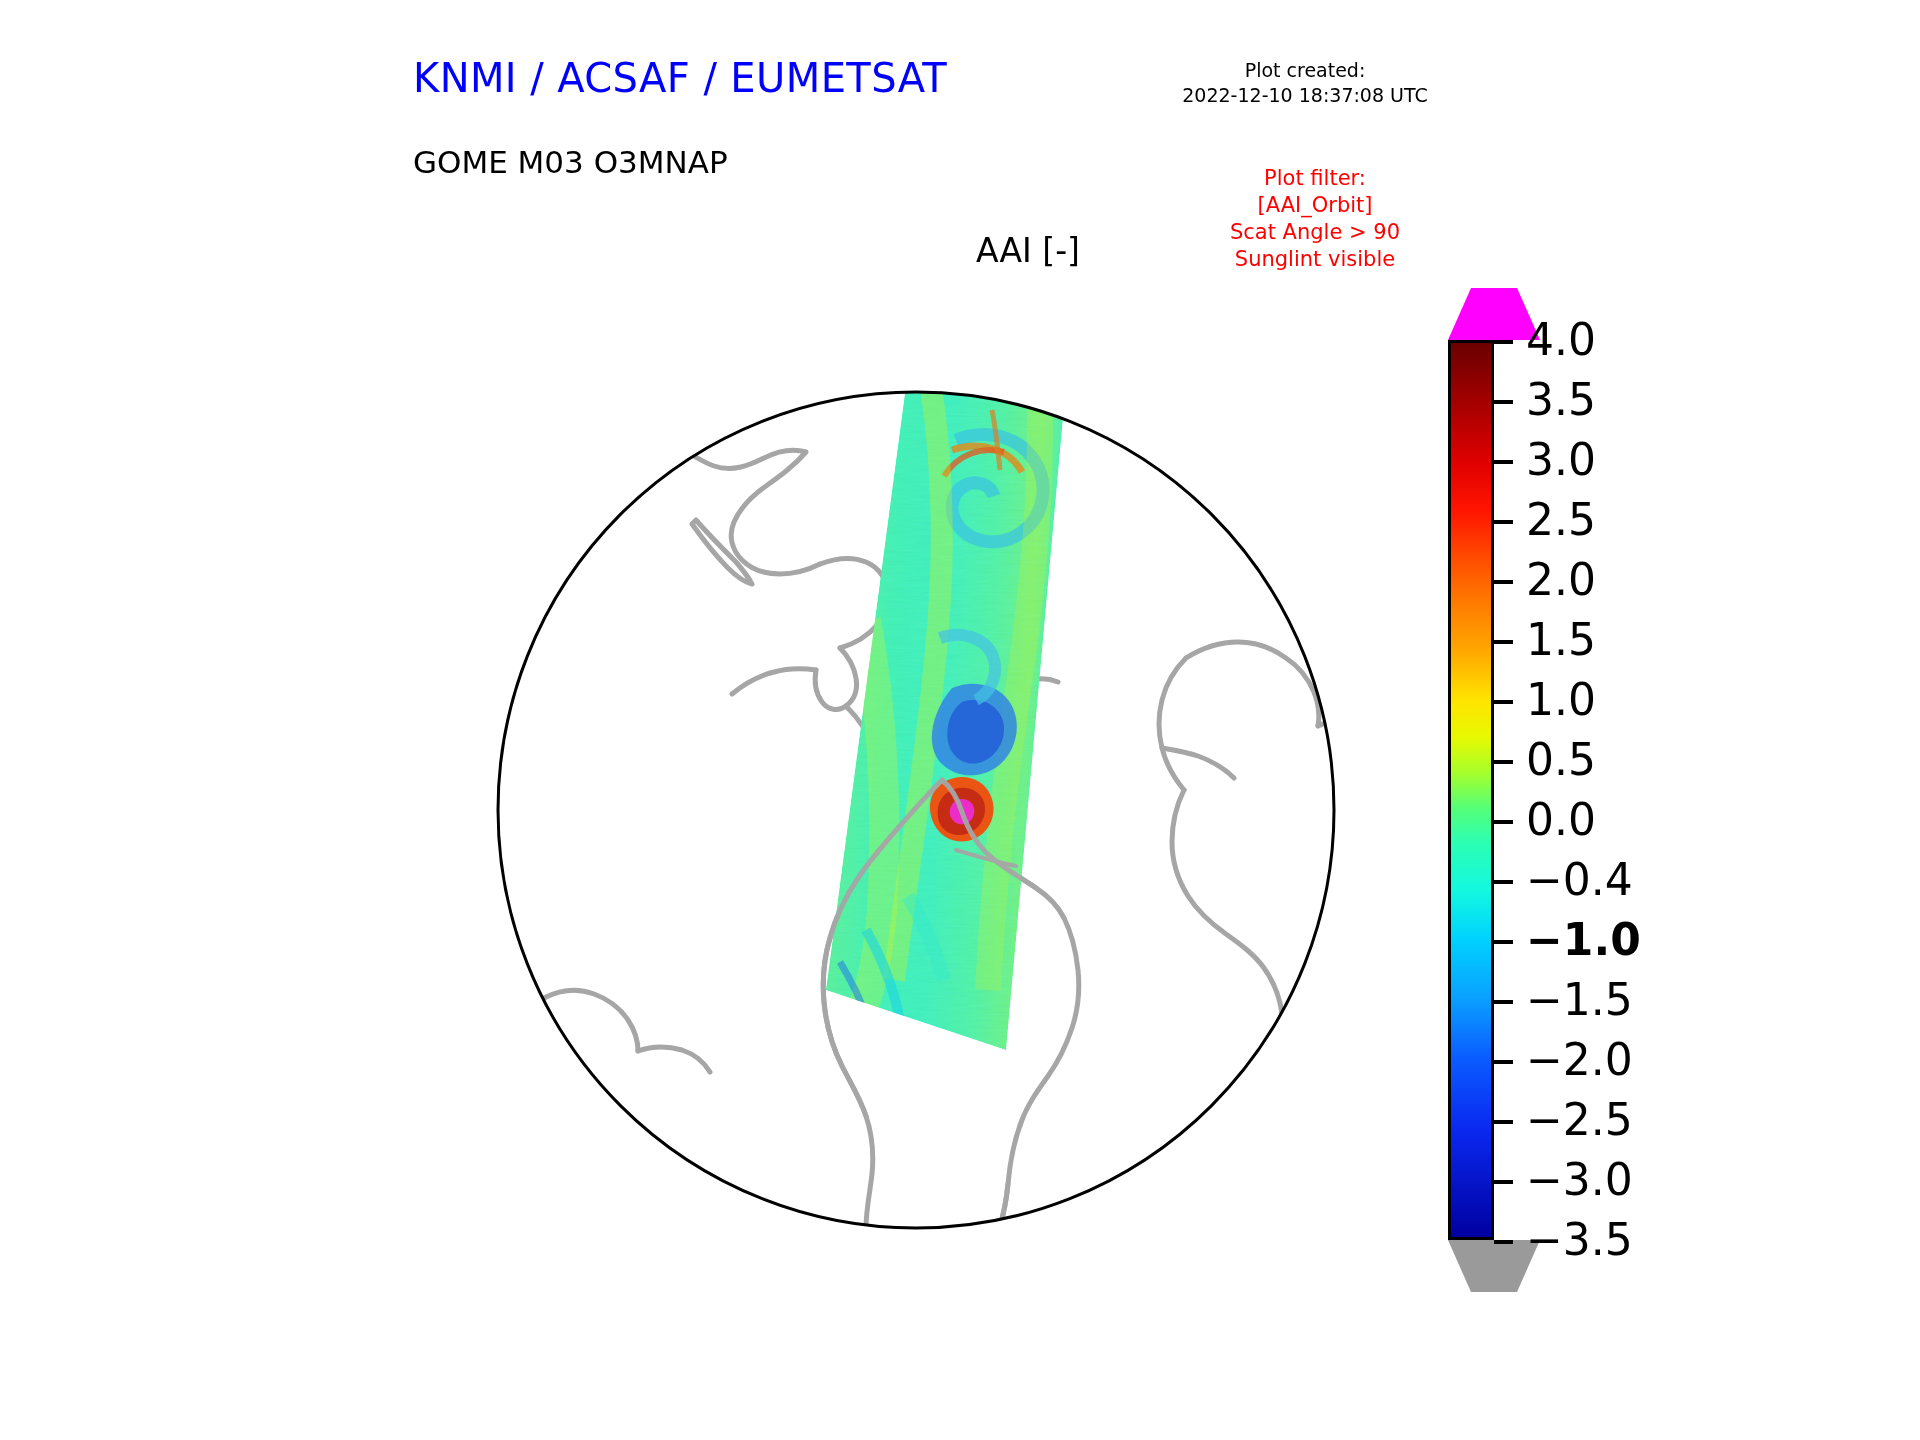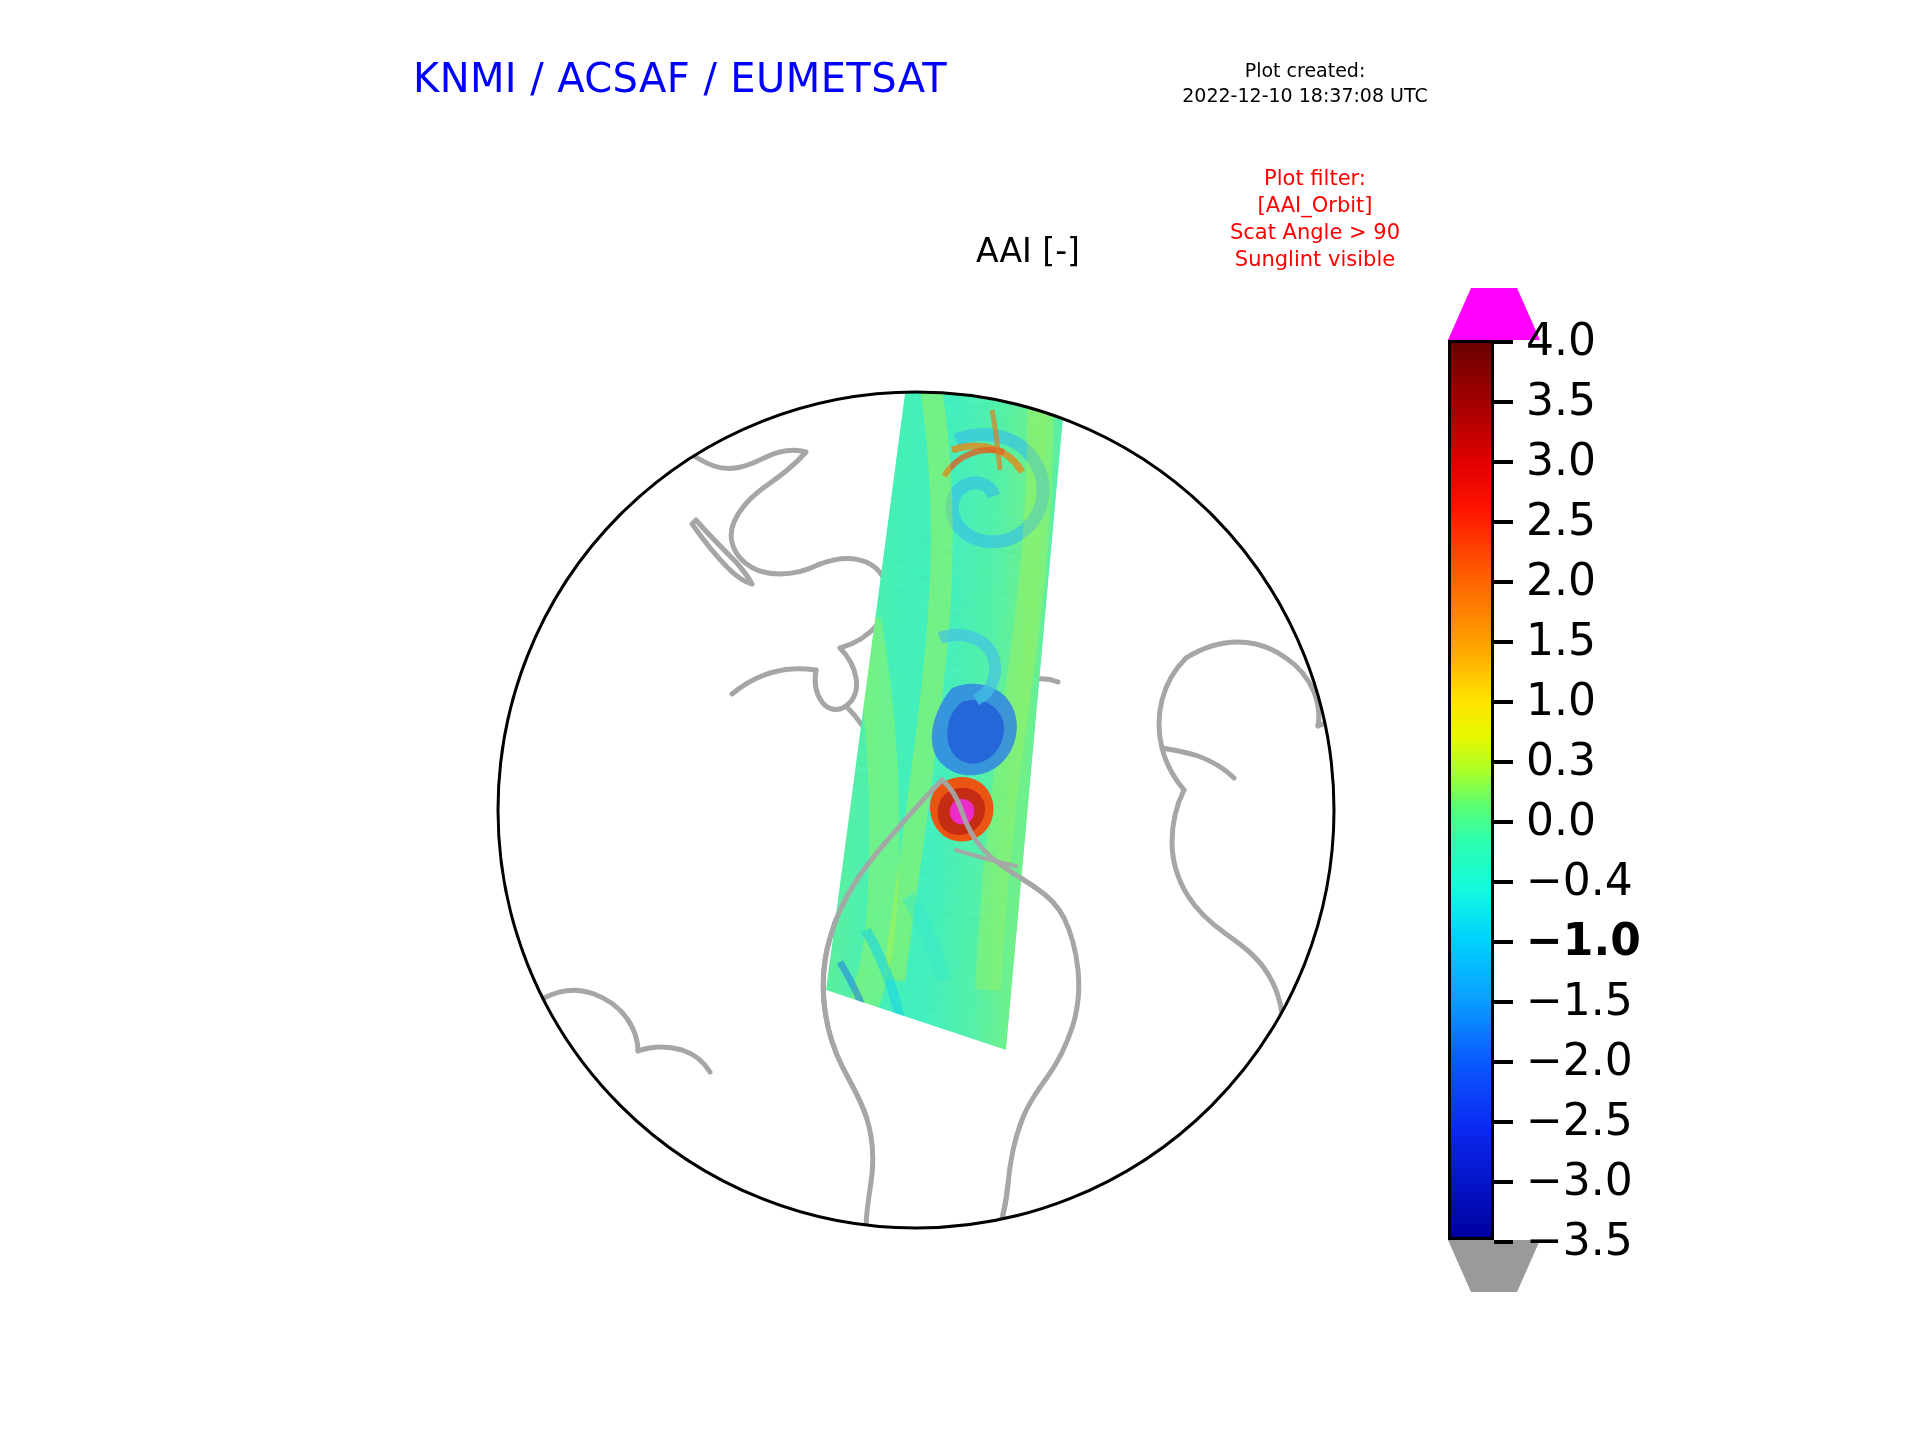--- a/index.html
+++ b/index.html
@@ -37,20 +37,21 @@
 <body>
 
 <div class="abs" id="org-title">KNMI / ACSAF / EUMETSAT</div>
 
 <div class="abs" id="plot-created-block">
   <div>Plot created:</div>
   <div>2022-12-10 18:37:08 UTC</div>
 </div>
 
 <div class="abs" id="product-block">
+  <div>GOME M03 O3MNAP</div>
 </div>
 
 <div class="abs" id="aai-unit-label">AAI [-]</div>
 
 <div class="abs" id="filter-block">
   <div>Plot filter:</div>
   <div>[AAI_Orbit]</div>
   <div>Scat Angle &gt; 90</div>
   <div>Sunglint visible</div>
 </div>
@@ -238,21 +239,21 @@
       <div class="tick-label" style="top: 172px;">3.0</div>
       <div class="tick" style="top: 232px;"></div>
       <div class="tick-label" style="top: 232px;">2.5</div>
       <div class="tick" style="top: 292px;"></div>
       <div class="tick-label" style="top: 292px;">2.0</div>
       <div class="tick" style="top: 352px;"></div>
       <div class="tick-label" style="top: 352px;">1.5</div>
       <div class="tick" style="top: 412px;"></div>
       <div class="tick-label" style="top: 412px;">1.0</div>
       <div class="tick" style="top: 472px;"></div>
-      <div class="tick-label" style="top: 472px;">0.3</div>
+      <div class="tick-label" style="top: 472px;">0.5</div>
       <div class="tick" style="top: 532px;"></div>
       <div class="tick-label" style="top: 532px;">0.0</div>
       <div class="tick" style="top: 592px;"></div>
       <div class="tick-label" style="top: 592px;">−0.4</div>
       <div class="tick" style="top: 652px;"></div>
       <div class="tick-label" style="top: 652px; font-weight: bold;">−1.0</div>
       <div class="tick" style="top: 712px;"></div>
       <div class="tick-label" style="top: 712px;">−1.5</div>
       <div class="tick" style="top: 772px;"></div>
       <div class="tick-label" style="top: 772px;">−2.0</div>

